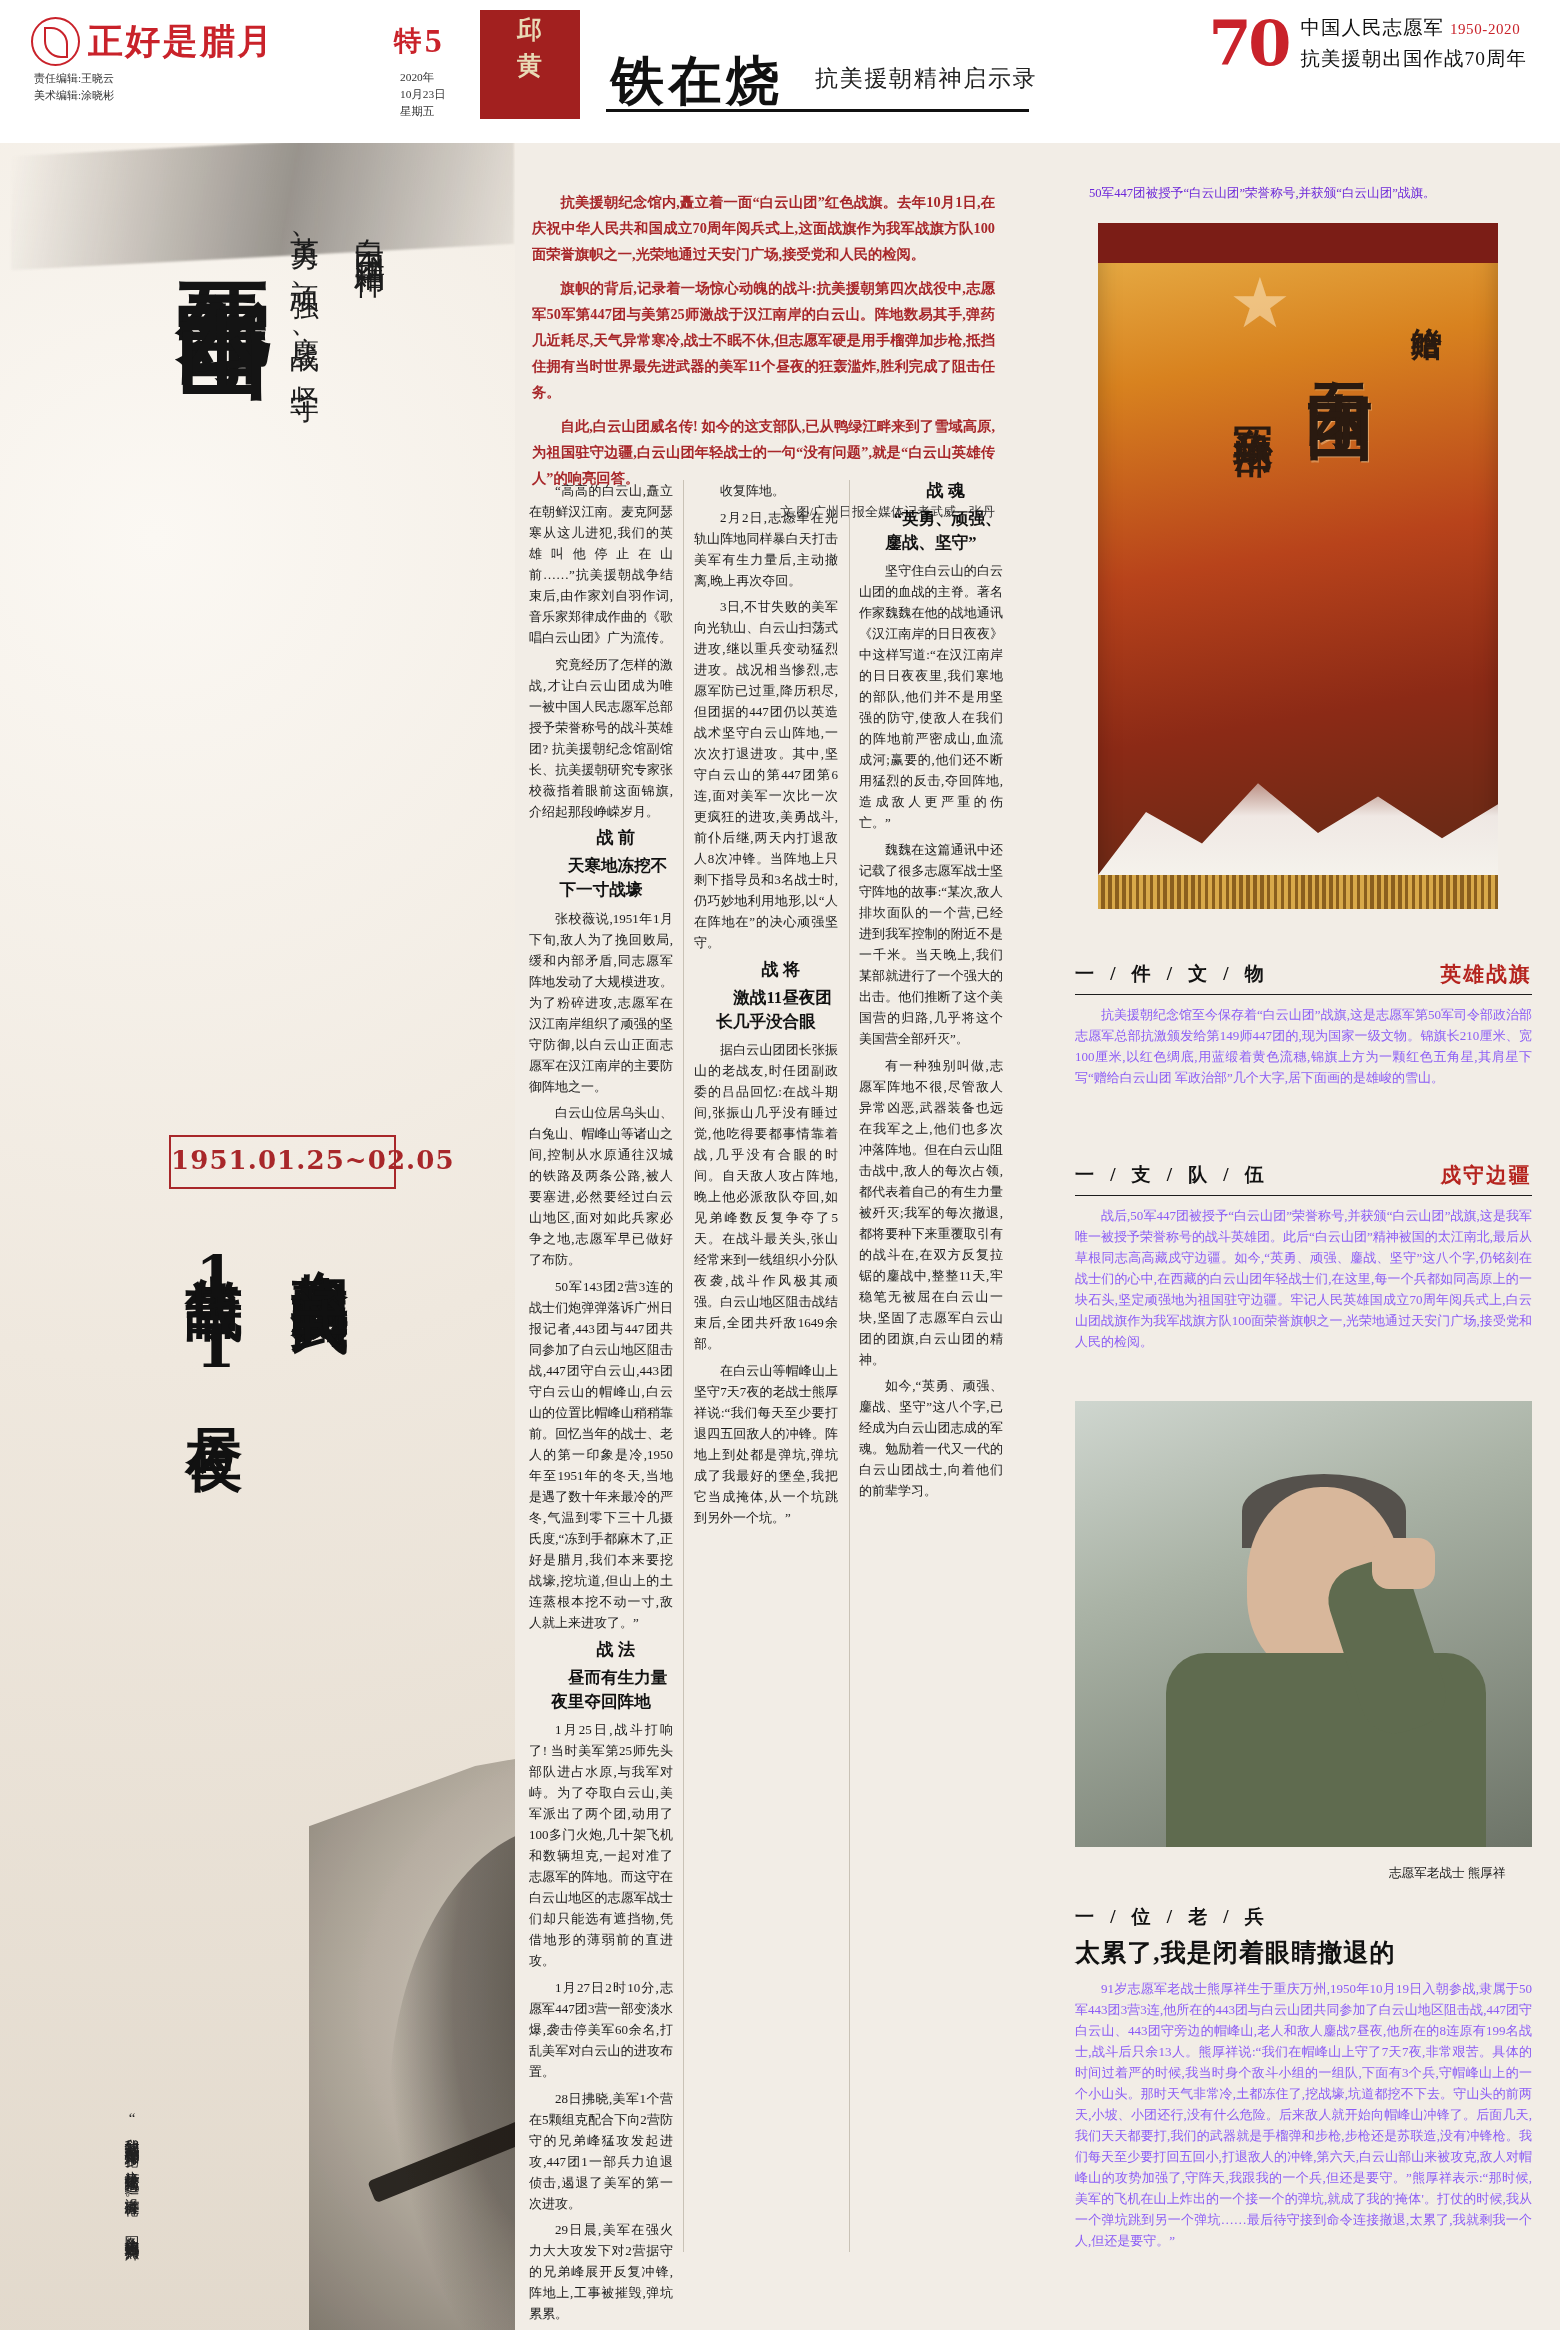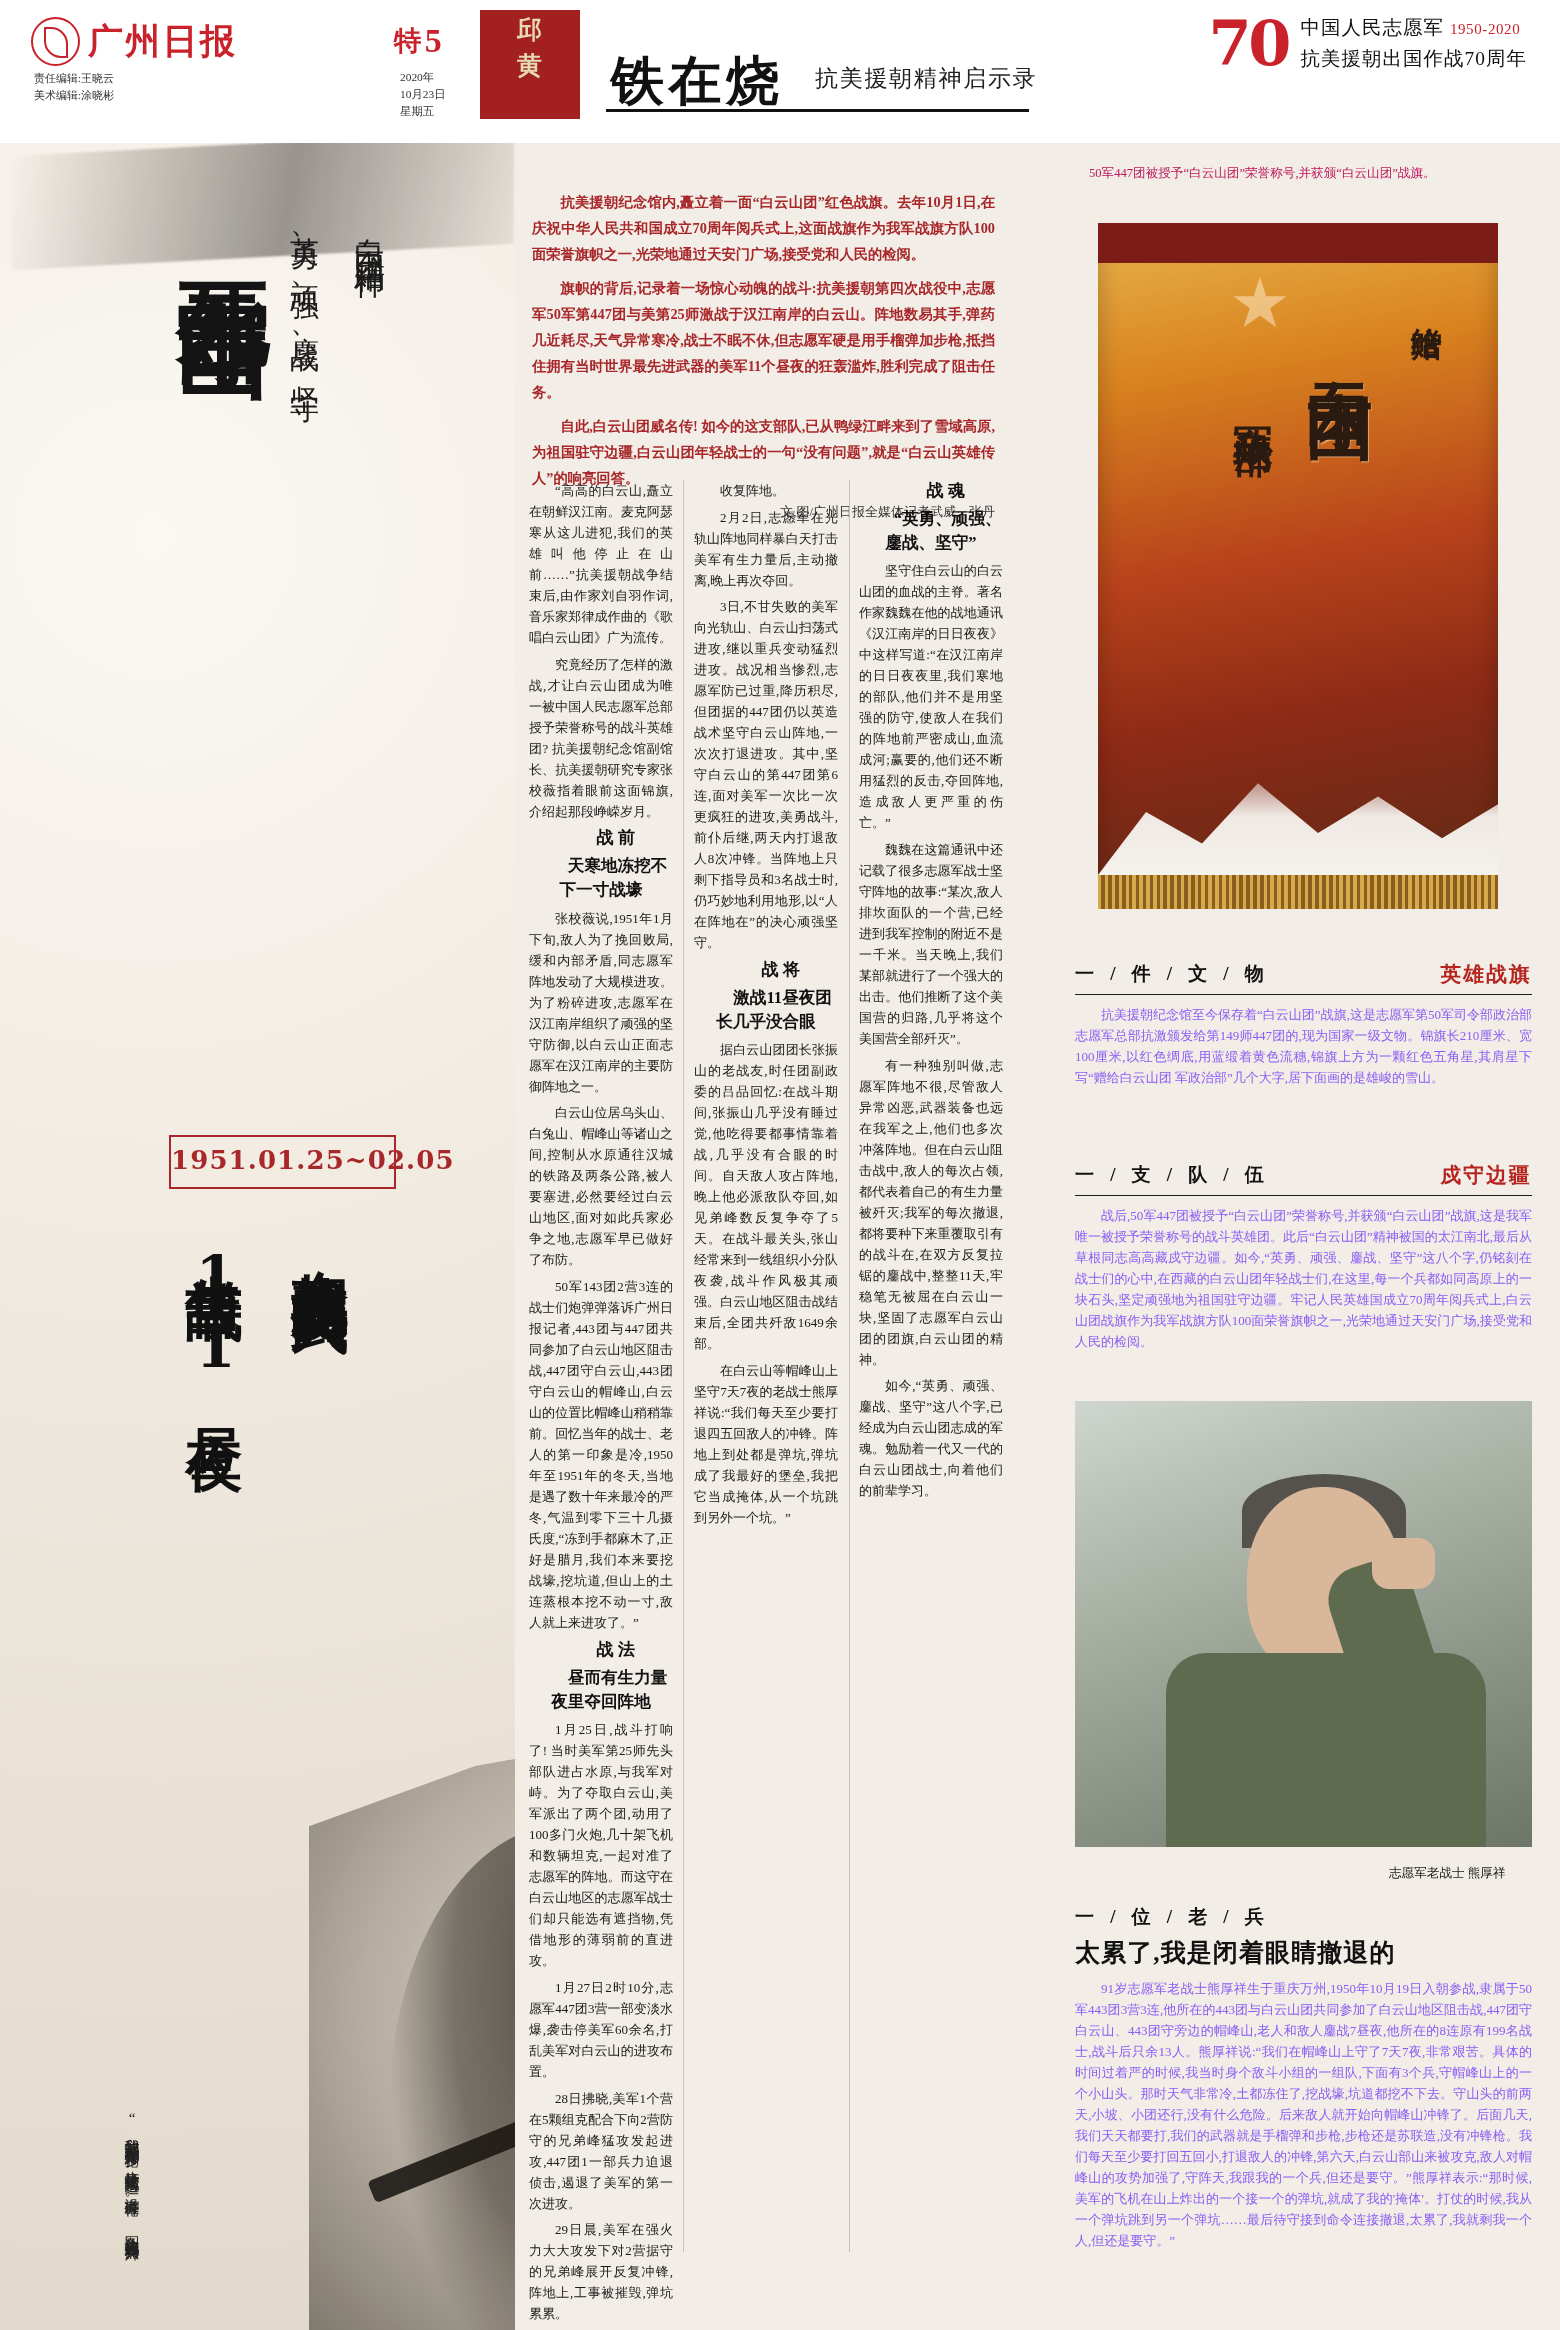--- a/index.html
+++ b/index.html
@@ -70,21 +70,21 @@
   .lead .sign{color:#333;font-weight:normal;font-size:13px;text-align:right;text-indent:0;margin-top:3.4px;}
   .cols{position:absolute;left:529px;top:480px;width:475px;height:1807px;}
   .col{position:absolute;top:0;width:144px;font-size:13px;line-height:21px;text-align:justify;color:#1a1a1a;}
   .col p{margin:0 0 5.7px 0;text-indent:2em;}
   .col1{left:0;} .col2{left:165px;} .col3{left:330px;}
   .seclabel{text-align:center;font-size:17px;font-weight:bold;letter-spacing:4.6px;color:#111;margin:10.3px 0 3.4px;text-indent:0;}
   .sechead{text-align:center;font-size:16.6px;font-weight:bold;color:#111;margin:0 0 8px;text-indent:0;line-height:24px;}
   .coldiv{position:absolute;top:0;width:0.6px;height:1772px;background:#c9c2b6;}
   
   .flagwrap{position:absolute;left:1075px;top:189px;width:457px;height:732px;}
-  .flag-cap{position:absolute;left:1089px;top:164px;width:452px;font-size:12.6px;line-height:19.4px;color:#be185d;}
+  .flag-cap{position:absolute;left:1089px;top:184px;width:452px;font-size:12.6px;line-height:19.4px;color:#6d28d9;}
   .flag{position:absolute;left:23px;top:34px;width:400px;height:686px;
      background:linear-gradient(170deg,#e9b44c 0%, #d8821f 22%, #b8431b 48%, #8c2a16 70%, #5a2a16 100%);
      box-shadow:0 0 23px rgba(0,0,0,.25) inset;}
   .flag:before{content:"";position:absolute;left:0;top:0;right:0;height:40px;background:#7b1d16;}
   .flag-chars{position:absolute;left:189px;top:103px;width:97px;font-size:69px;line-height:86px;font-weight:bold;
      writing-mode:vertical-rl;text-orientation:upright;color:#2a1a10;letter-spacing:5.7px;font-family:"DejaVu Serif",serif;
      text-shadow:1.1px 1.1px 0 rgba(255,230,180,.35);}
   .flag-chars2{position:absolute;left:117px;top:172px;width:63px;font-size:39px;line-height:49px;font-weight:bold;
      writing-mode:vertical-rl;text-orientation:upright;color:#2a1a10;letter-spacing:3.4px;font-family:"DejaVu Serif",serif;}
   .flag-top{position:absolute;left:297px;top:80px;width:51px;font-size:31px;line-height:40px;
@@ -115,21 +115,21 @@
   .rsec2-title{font-size:25px;font-weight:bold;color:#111;margin-top:5.7px;letter-spacing:1.1px;}
 </style>
 </head>
 <body>
 
 <div class="page">
 
   <div class="masthead">
     <div class="logo-wrap">
       <div class="logo-circle"></div>
-      <div class="logo-text">广州日报</div>
+      <div class="logo-text">正好是腊月</div>
     </div>
     <div class="editors">
       <div>责任编辑:王晓云</div>
       <div>美术编辑:涂晓彬</div>
     </div>
     <div class="issue-no">
       <span>特</span><span class="issue-num">5</span>
     </div>
     <div class="dateblock">
       <div>2020年</div>

